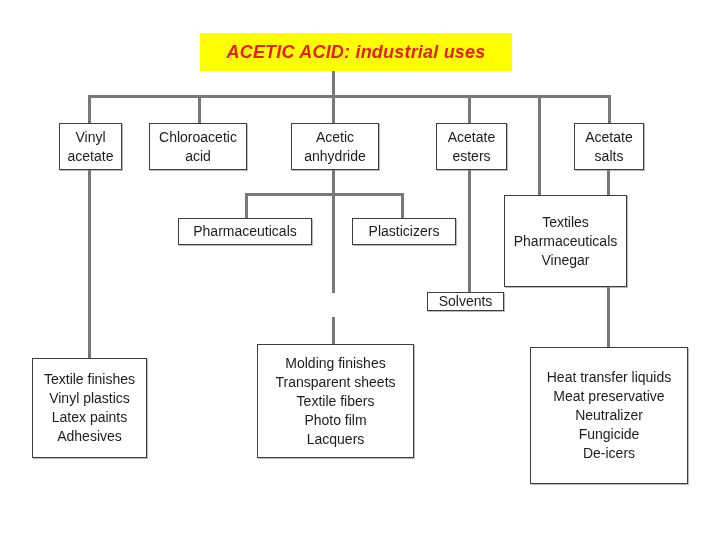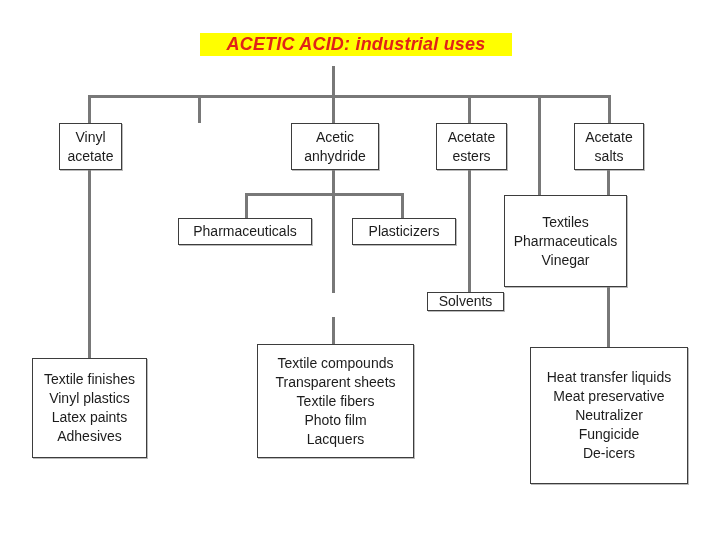--- a/index.html
+++ b/index.html
@@ -12,21 +12,21 @@
   .node{
     position:absolute;background:#ffffff;
     border:1.5px solid var(--box-border,#3d3d3d);
     box-shadow:1px 1px 0 rgba(130,130,130,.55);
     display:flex;flex-direction:column;align-items:center;justify-content:center;
     text-align:center;font-size:14px;line-height:19px;
     color:var(--box-text,#1c1c1c);z-index:2;box-sizing:border-box;
   }
   .nl{display:block;white-space:nowrap;}
   .title{
-    position:absolute;left:200px;top:33px;width:312px;height:23px;
+    position:absolute;left:200px;top:33px;width:312px;height:38px;
     background:var(--title-bg,#ffff00);color:var(--title-text,#e02318);
     display:flex;align-items:center;justify-content:center;
     font-weight:bold;font-style:italic;font-size:18px;letter-spacing:.2px;
     z-index:2;white-space:nowrap;
   }
 </style>
 </head>
 <body>
 
 <div class="canvas">
@@ -46,20 +46,24 @@
   <div class="vline" style="left:332px;top:317px;height:27px"></div>
   <div class="vline" style="left:468px;top:169px;height:124px"></div>
   <div class="vline" style="left:607px;top:169px;height:179px"></div>
   <div class="hline" style="left:245px;top:193px;width:159px"></div>
   <div class="vline" style="left:245px;top:193px;height:25px"></div>
   <div class="vline" style="left:401px;top:193px;height:25px"></div>
 
   <div class="node" style="left:59px;top:123px;width:63px;height:47px">
     <span class="nl">Vinyl</span>
     <span class="nl">acetate</span>
+  </div>
+  <div class="node" style="left:149px;top:123px;width:98px;height:47px">
+    <span class="nl">Chloroacetic</span>
+    <span class="nl">acid</span>
   </div>
   <div class="node" style="left:291px;top:123px;width:88px;height:47px">
     <span class="nl">Acetic</span>
     <span class="nl">anhydride</span>
   </div>
   <div class="node" style="left:436px;top:123px;width:71px;height:47px">
     <span class="nl">Acetate</span>
     <span class="nl">esters</span>
   </div>
   <div class="node" style="left:574px;top:123px;width:70px;height:47px">
@@ -83,21 +87,21 @@
     <span class="nl">Solvents</span>
   </div>
 
   <div class="node" style="left:32px;top:358px;width:115px;height:100px">
     <span class="nl">Textile finishes</span>
     <span class="nl">Vinyl plastics</span>
     <span class="nl">Latex paints</span>
     <span class="nl">Adhesives</span>
   </div>
   <div class="node" style="left:257px;top:344px;width:157px;height:114px">
-    <span class="nl">Textile compounds</span>
+    <span class="nl">Molding finishes</span>
     <span class="nl">Transparent sheets</span>
     <span class="nl">Textile fibers</span>
     <span class="nl">Photo film</span>
     <span class="nl">Lacquers</span>
   </div>
   <div class="node" style="left:530px;top:347px;width:158px;height:137px">
     <span class="nl">Heat transfer liquids</span>
     <span class="nl">Meat preservative</span>
     <span class="nl">Neutralizer</span>
     <span class="nl">Fungicide</span>

